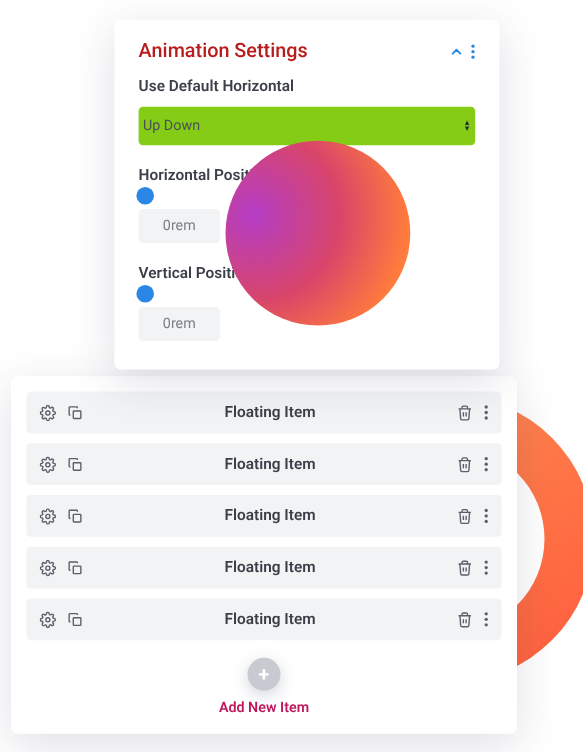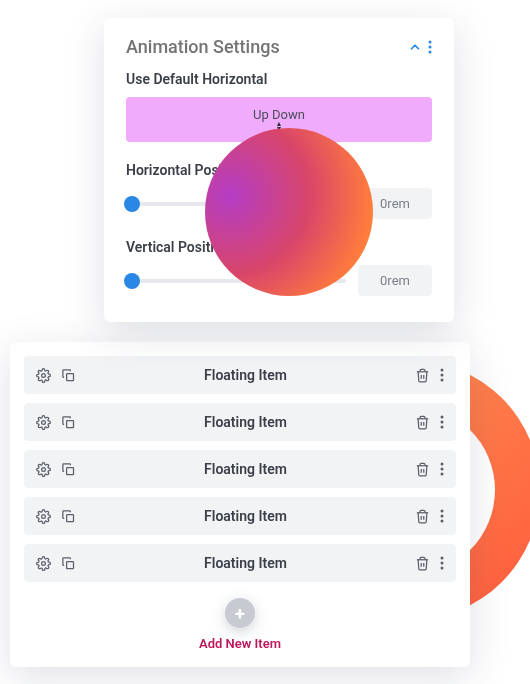--- a/index.html
+++ b/index.html
@@ -48,61 +48,60 @@
   .card-header {
     display: flex;
     align-items: center;
     justify-content: space-between;
     color: #2b87e6;
     margin-bottom: 14px;
   }
   .card-header h2 {
     font-size: 18px;
     font-weight: 500;
-    color: #737373;
+    color: #b91c1c;
   }
   .header-actions {
     display: flex;
     align-items: center;
     gap: 6px;
   }
   .icon-btn { cursor: pointer; display:inline-flex; align-items:center; justify-content:center; }
   .label {
     font-size: 14px;
     font-weight: 600;
     color: #3b3f48;
     margin-bottom: 10px;
   }
   .select {
     width: 100%;
-    background: #f0abfc;
+    background: #84cc16;
     border-radius: 4px;
-    padding: 10px 14px;
+    padding: 10px 4px;
     font-size: 13px;
     color: #4a4f59;
     display: flex;
     align-items: center;
     justify-content: space-between;
     margin-bottom: 20px;
     cursor: pointer;
-    flex-direction: column;
   }
   .select-caret {
     display: flex;
     flex-direction: column;
     gap: 0;
     font-size: 7px;
     color: #2a2f38;
     line-height: 5px;
   }
   .slider-wrap {
     display: flex;
-    align-items: center;
     gap: 12px;
     margin-bottom: 20px;
+    flex-direction: column;
   }
   .slider-track {
     flex: 1;
     height: 4px;
     background: #e6e8ec;
     border-radius: 2px;
     position: relative;
   }
   .slider-knob {
     position: absolute;

